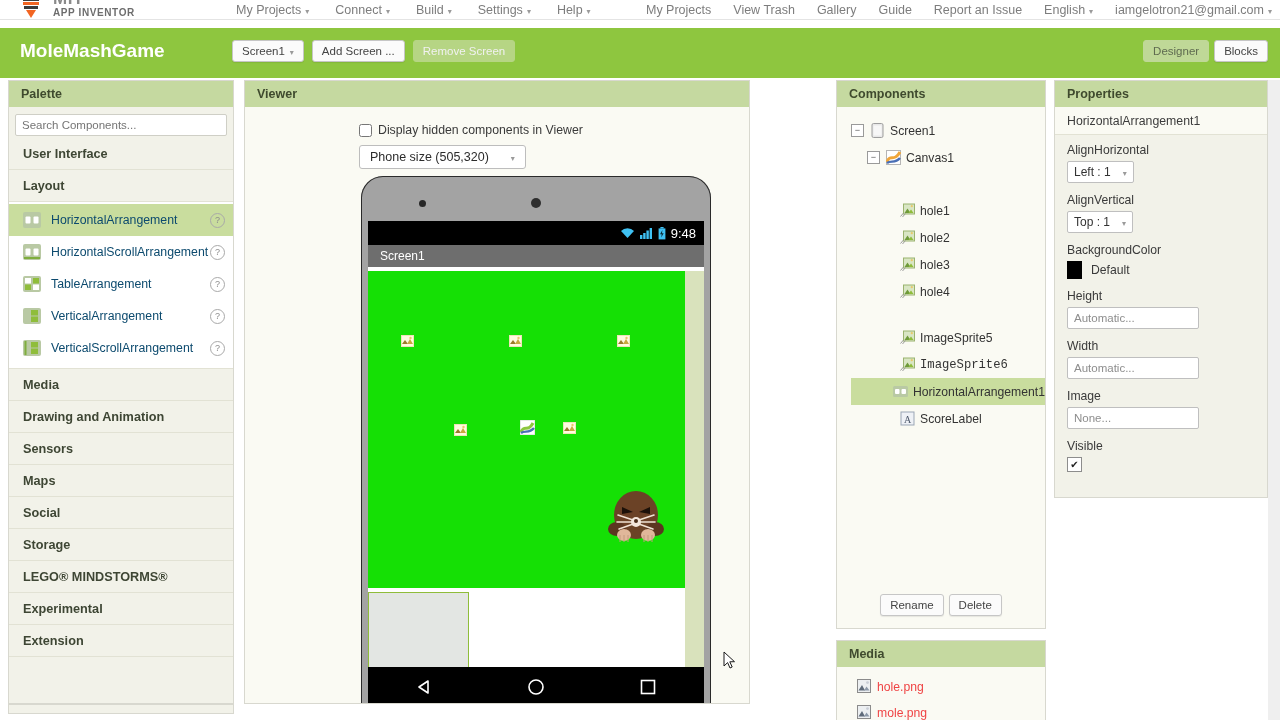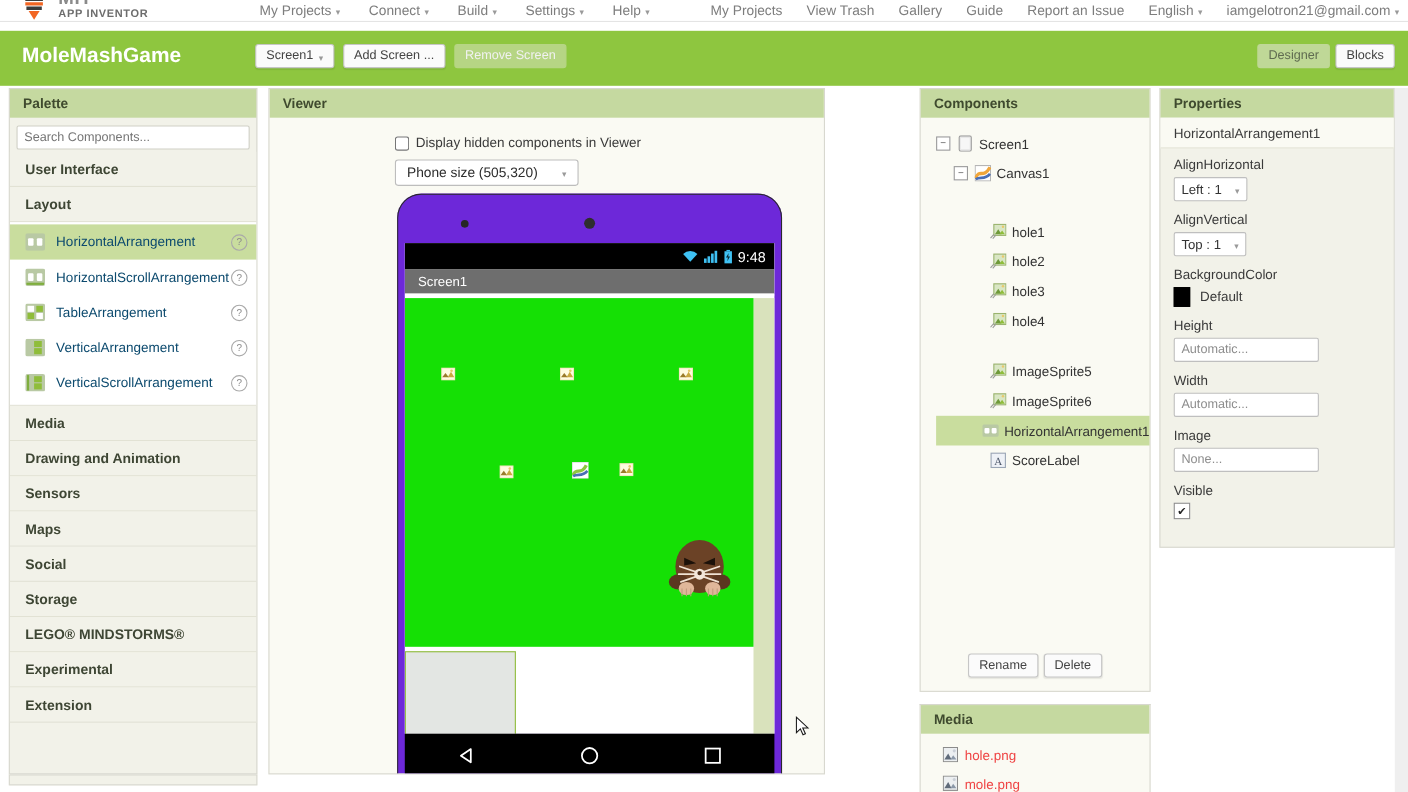--- a/index.html
+++ b/index.html
@@ -225,21 +225,21 @@
     padding: 4px 10px;
     display: inline-flex; align-items: center; gap: 22px;
     cursor: pointer;
   }
 
   
   .phone {
     position: absolute;
     left: 116px; top: 95px;
     width: 350px; height: 545px;
-    background: #6d28d9;
+    background: #a3a3a3;
     border-radius: 22px 22px 4px 4px;
     box-shadow: inset 0 0 0 1px #2a2a2a;
   }
   .phone-speaker {
     position: absolute; left: 50%; top: 22px;
     transform: translateX(-50%);
     width: 10px; height: 10px; border-radius: 50%;
     background: #2e2e2e;
   }
   .phone-cam {
@@ -873,21 +873,21 @@
               <path d="M4.5 10 L7.5 5.5 L10.5 10 z" fill="#6f9a3a"></path>
               <path d="M8.5 10 L11 6.5 L13.5 10 z" fill="#8fbd3a"></path>
               <circle cx="11.8" cy="3.2" r="1.1" fill="#e8c86a"></circle>
               <g stroke="#9a9a9a" stroke-width="1">
                 <line x1="0.5" y1="13.5" x2="3.5" y2="10"></line>
                 <line x1="2.5" y1="14" x2="5.5" y2="10.5"></line>
               </g>
             </svg></span>
           <span>ImageSprite5</span>
         </div>
-        <div class="tnode" style="padding-left: 32px;">
+        <div class="tnode" style="padding-left: 32px; font-family: Liberation Mono, monospace;">
           <span style="display: inline-block; width: 17px;"></span>
           <span class="ticon"><svg viewBox="0 0 15 15" width="15" height="15">
               <rect x="3.5" y="1" width="11" height="10" fill="#d9e6c4" stroke="#9ab36e"></rect>
               <path d="M4.5 10 L7.5 5.5 L10.5 10 z" fill="#6f9a3a"></path>
               <path d="M8.5 10 L11 6.5 L13.5 10 z" fill="#8fbd3a"></path>
               <circle cx="11.8" cy="3.2" r="1.1" fill="#e8c86a"></circle>
               <g stroke="#9a9a9a" stroke-width="1">
                 <line x1="0.5" y1="13.5" x2="3.5" y2="10"></line>
                 <line x1="2.5" y1="14" x2="5.5" y2="10.5"></line>
               </g>

